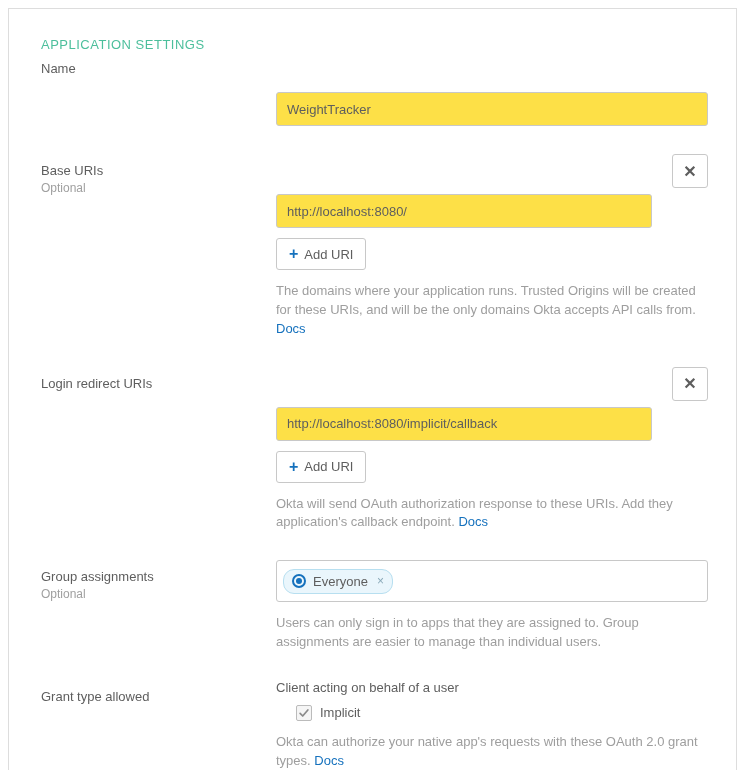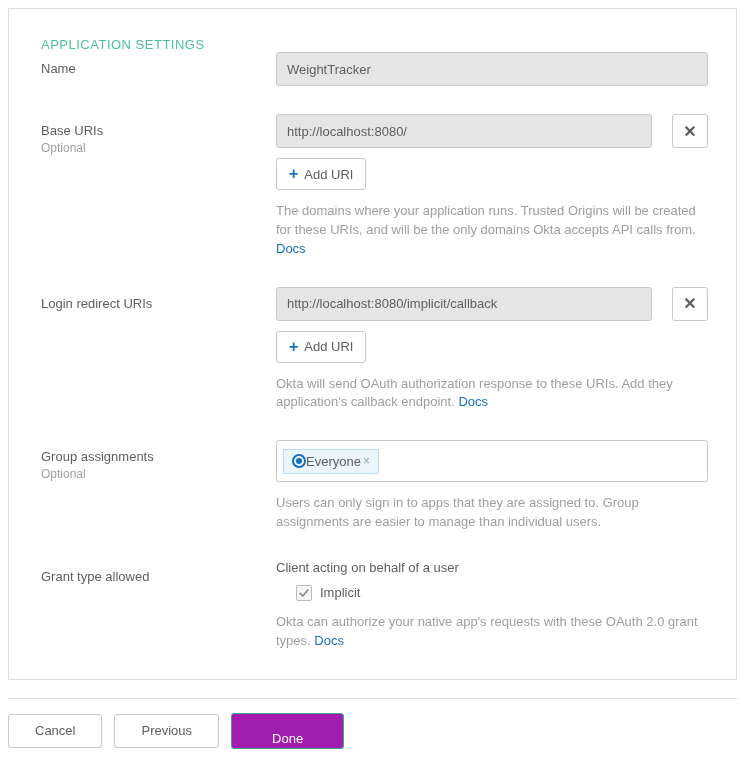--- a/index.html
+++ b/index.html
@@ -44,21 +44,22 @@
     .field { flex: 1; }
     .text-input {
       width: 100%;
       height: 34px;
       border: 1px solid #c8c8c8;
       border-radius: 3px;
       padding: 0 10px;
       font-size: 13px;
       color: #5e5e5e;
       outline: none;
-      background: #e5e5e5;
+      background: #fde047;
+      margin-top: 40px;
     }
     .input-row {
       display: flex;
       gap: 20px;
       align-items: stretch;
       border-radius: 10px;
     }
     .input-row .text-input { flex: 1; }
     .remove-btn {
       width: 36px;
@@ -102,23 +103,24 @@
       border: 1px solid #c8c8c8;
       border-radius: 3px;
       padding: 6px;
       display: flex;
       align-items: center;
       flex-wrap: wrap;
     }
     .tag {
       display: inline-flex;
       align-items: center;
+      gap: 7px;
       background: #eaf6fc;
       border: 1px solid #b7dff0;
-      border-radius: 1px;
+      border-radius: 11px;
       padding: 4px 8px;
       font-size: 13px;
       color: #5e5e5e;
     }
     .tag .radio-dot {
       width: 14px;
       height: 14px;
       border: 2px solid #1571bd;
       border-radius: 50%;
       display: flex;

